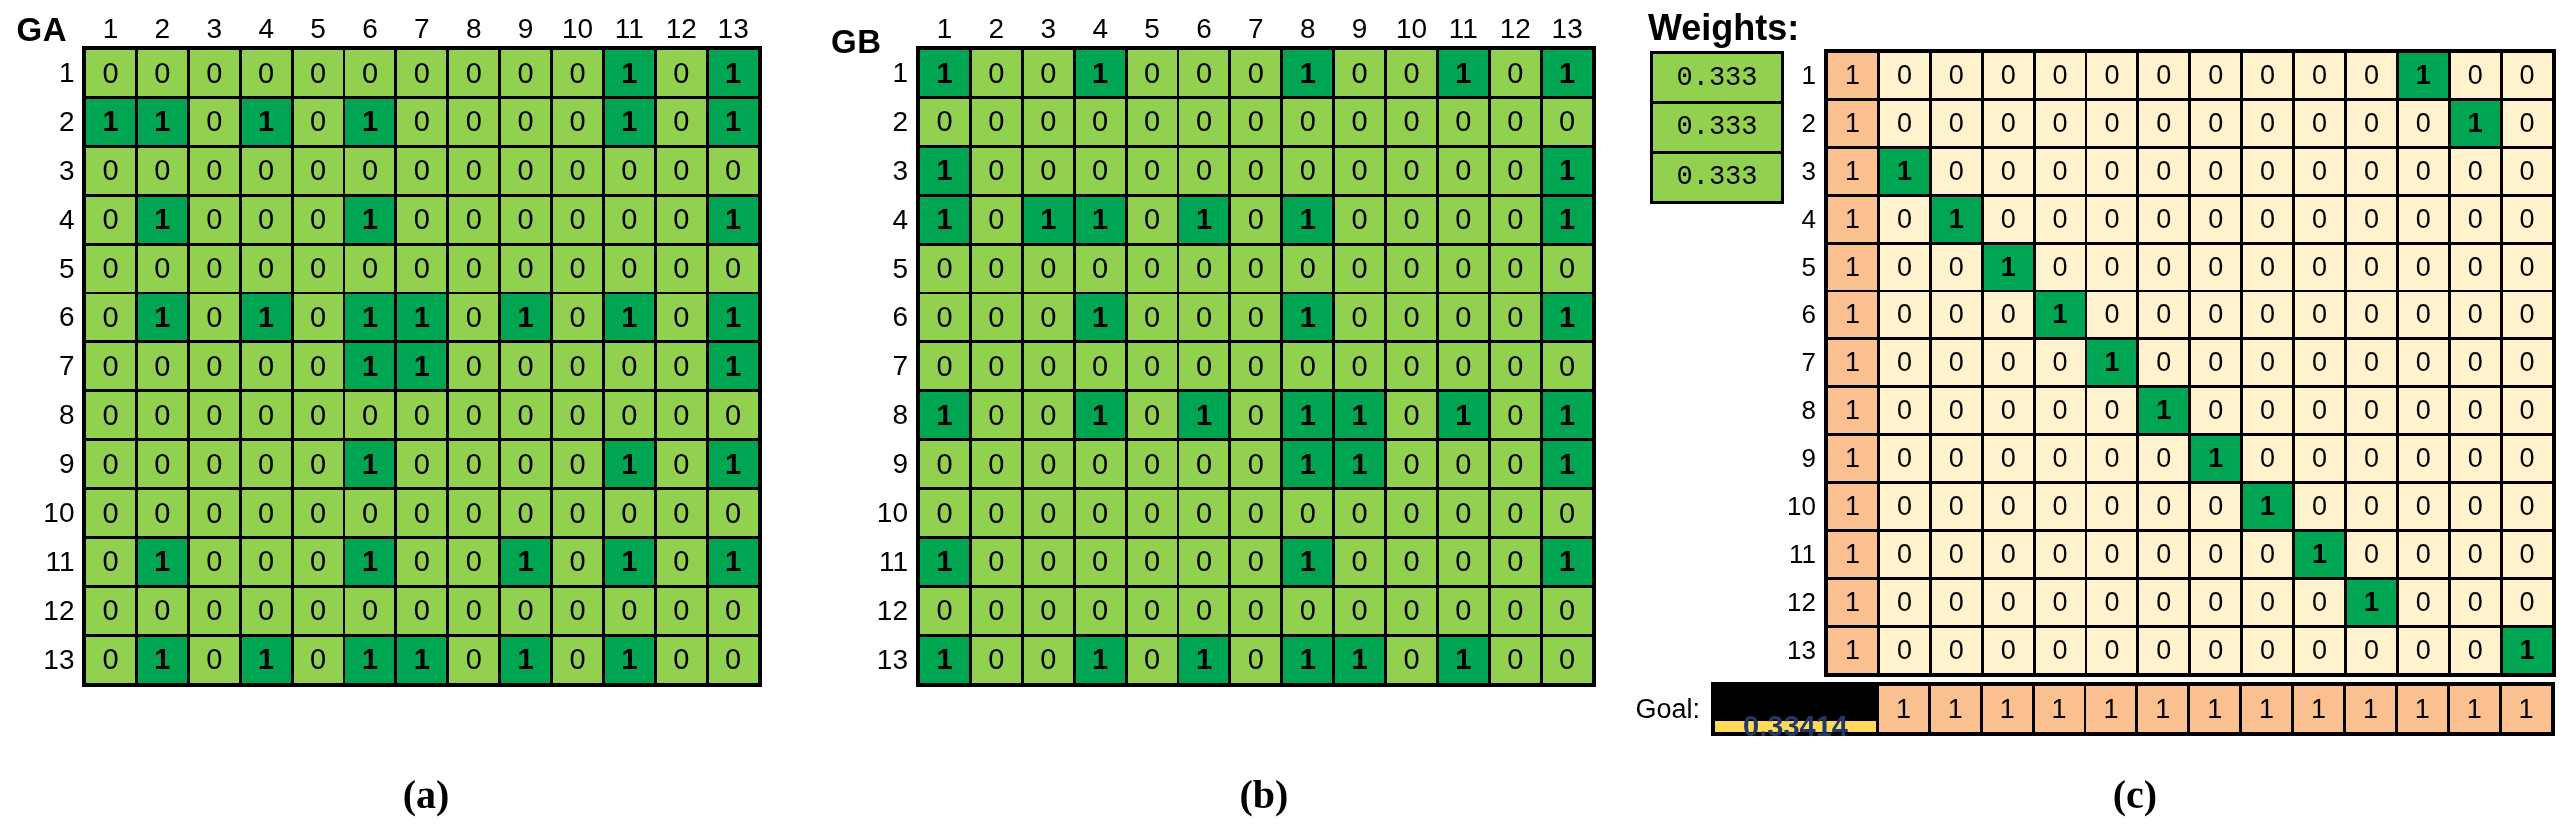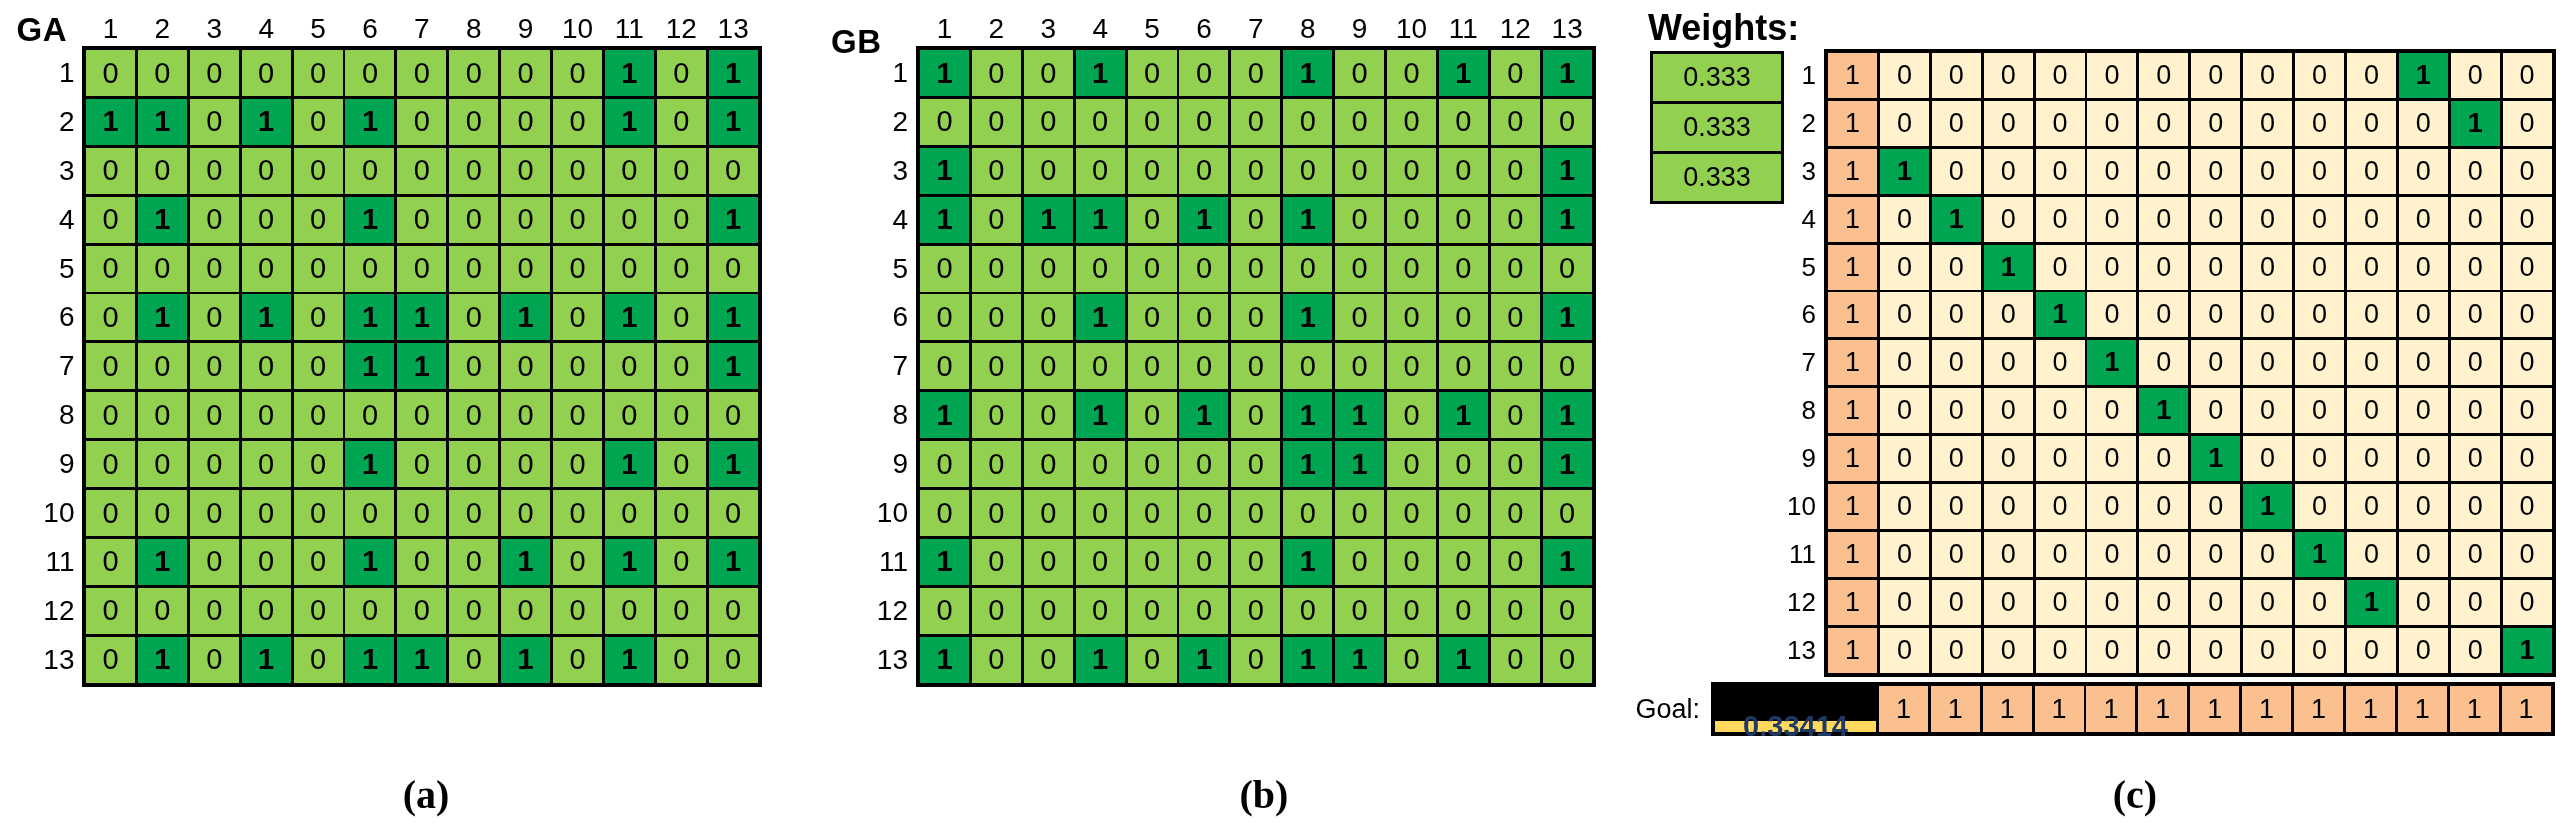--- a/index.html
+++ b/index.html
@@ -29,21 +29,21 @@
   #c-grid .zero{background:var(--cream);}
   #c-grid .one{background:var(--dark-green);}
   .lead{background:var(--orange) !important;font-weight:400 !important;}
 
   
   #goal-grid{left:1711px;top:682px;grid-template-columns:161px repeat(13,49px);grid-auto-rows:46px;border:4.1px solid #000;}
   .goal-value{background:var(--goal-yellow);color:var(--goal-navy);font-weight:700;font-size:29px;margin-top:35px;}
   .goal-one{background:var(--orange);font-weight:400;font-size:27px;}
 
   
-  #weights-grid{left:1650px;top:51px;grid-template-columns:128px;grid-auto-rows:47px;border:3.5px solid #000;}
+  #weights-grid{left:1650px;top:51px;grid-template-columns:128px;grid-auto-rows:47px;border:3.5px solid #000;font-family:Liberation Mono, monospace;}
   .wcell{background:var(--light-green);display:flex;align-items:center;justify-content:center;font-size:27px;}
 
   
   .col-headers{position:absolute;display:grid;grid-template-columns:repeat(13,49px);gap:2.9px;}
   #a-colheads{left:86px;top:13px;}
   #b-colheads{left:920px;top:13px;}
   .hcell{height:32px;display:flex;align-items:center;justify-content:center;font-size:28px;}
 
   
   .row-headers{position:absolute;display:grid;gap:2.9px;}

